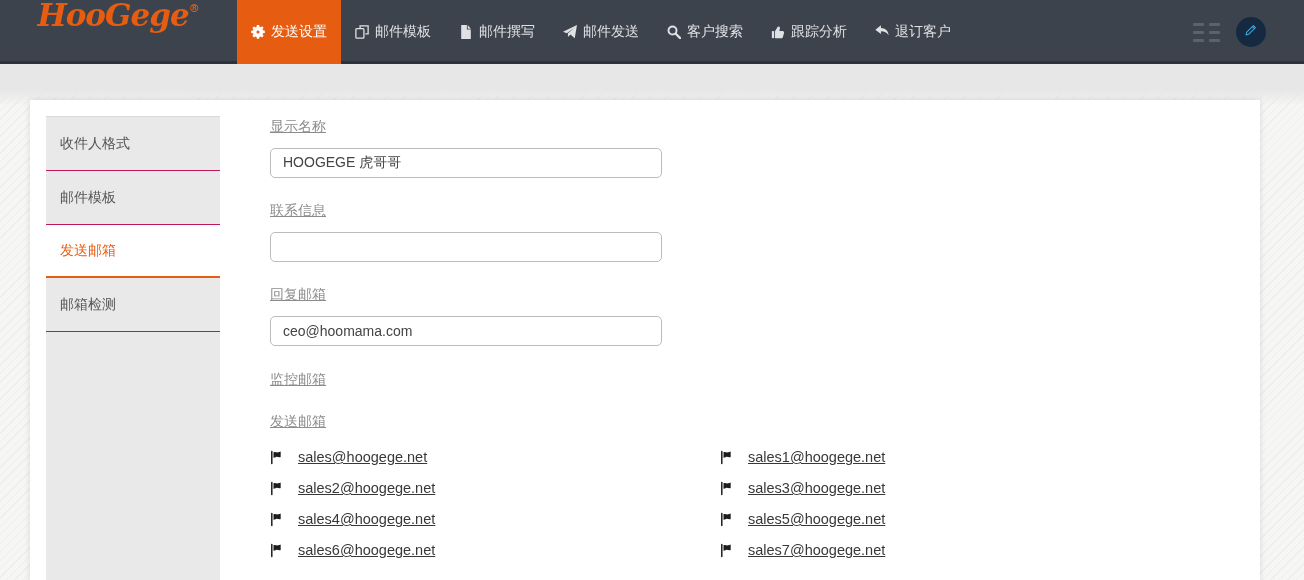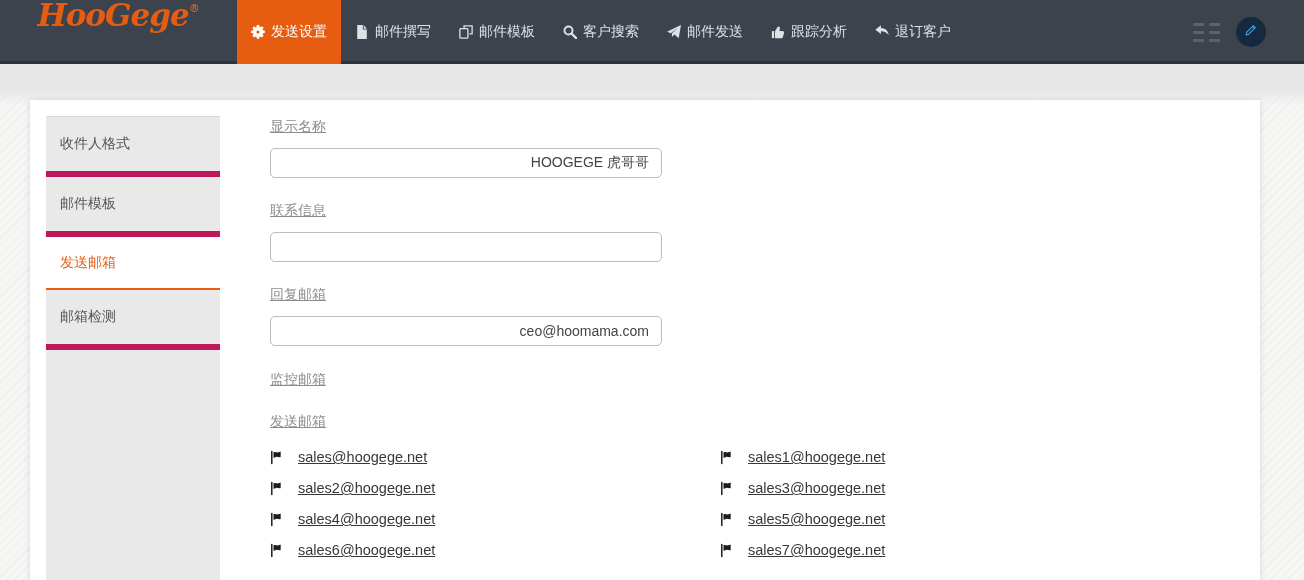--- a/index.html
+++ b/index.html
@@ -56,35 +56,35 @@
   .card {
     position:absolute; top:100px; left:30px; width:1230px; height:500px;
     background:#fff; box-shadow:0 0 6px rgba(0,0,0,0.12); z-index:2;
     display:flex; align-items:flex-start;
   }
   .sidebar {
     width:174px; margin:16px 0 0 16px; background:var(--sidebar_bg);
     border-top:1px solid #d9d9d9; height:464px; flex:none;
   }
   .side-item {
-    height:60px; display:flex; align-items:center; padding-left:14px;
-    font-size:14px; color:#565656; border-bottom:6px solid #be185d;
+    height:54px; display:flex; align-items:center; padding-left:14px;
+    font-size:14px; color:#565656; border-bottom:1px solid #be185d;
     cursor:pointer; background:var(--sidebar_bg);
   }
   .side-item.active {
     background:#fff; color:var(--accent); border-bottom:2px solid var(--accent); height:53px;
   }
 
   .content { margin-left:50px; padding-top:18px; width:990px; }
   .form-label { font-size:14px; color:var(--text_gray); margin:24px 0 12px;text-decoration:underline; }
   .form-label:first-child { margin-top:0; }
   .text-input {
     width:392px; height:30px; border:1px solid #bcbcbc; border-radius:5px;
     padding:0 12px; font-size:14px; color:#444; outline:none; display:block;
-    font-family:"Liberation Sans","DejaVu Sans",sans-serif; background:#fff;text-align:right;
+    font-family:"Liberation Sans","DejaVu Sans",sans-serif; background:#fff;
   }
   .label-monitor { margin:25px 0 24px; }
   .label-send { margin:10px 0 18px; }
 
   .email-grid {
     display:grid; grid-template-columns:450px 450px; row-gap:15px;
   }
   .email-item { display:flex; align-items:center; gap:14px; cursor:pointer; }
   .email-item .ficon { display:flex; align-items:center; }
   .email-item svg { width:14px; height:15px; display:block; }
@@ -103,51 +103,51 @@
       <span class="nicon">
         <svg viewBox="0 0 16 16">
             <path fill="currentColor" fill-rule="evenodd" d="M6.7 0h2.6l.4 2.1c.4.1.8.3 1.1.5l1.8-1.2 1.8 1.8-1.2 1.8c.2.3.4.7.5 1.1l2.1.4v2.6l-2.1.4c-.1.4-.3.8-.5 1.1l1.2 1.8-1.8 1.8-1.8-1.2c-.3.2-.7.4-1.1.5l-.4 2.1H6.7l-.4-2.1c-.4-.1-.8-.3-1.1-.5l-1.8 1.2-1.8-1.8 1.2-1.8c-.2-.3-.4-.7-.5-1.1l-2.1-.4V6.7l2.1-.4c.1-.4.3-.8.5-1.1L1.6 3.4l1.8-1.8 1.8 1.2c.3-.2.7-.4 1.1-.5zM8 6.2a1.8 1.8 0 1 0 0 3.6 1.8 1.8 0 0 0 0-3.6z"></path>
           </svg>
       </span>
       <span>发送设置</span>
     </div>
     <div class="nav-item">
       <span class="nicon">
         <svg viewBox="0 0 16 16">
+            <path fill="none" stroke="currentColor" stroke-width="1.5" d="M5.8 4.2V1h9.2v9.2h-3.2"></path>
+            <rect x="1" y="4.2" width="9.2" height="10.8" fill="none" stroke="currentColor" stroke-width="1.5" rx="1"></rect>
+          </svg>
+      </span>
+      <span>邮件模板</span>
+    </div>
+    <div class="nav-item">
+      <span class="nicon">
+        <svg viewBox="0 0 16 16">
             <path fill="currentColor" d="M2.5 0H9v5.2h4.5V16h-11z"></path>
             <path fill="currentColor" d="M10 0l3.5 4.2H10z"></path>
           </svg>
       </span>
       <span>邮件撰写</span>
     </div>
     <div class="nav-item">
       <span class="nicon">
         <svg viewBox="0 0 16 16">
-            <path fill="none" stroke="currentColor" stroke-width="1.5" d="M5.8 4.2V1h9.2v9.2h-3.2"></path>
-            <rect x="1" y="4.2" width="9.2" height="10.8" fill="none" stroke="currentColor" stroke-width="1.5" rx="1"></rect>
-          </svg>
-      </span>
-      <span>邮件模板</span>
+            <path fill="currentColor" d="M0 7.8L16 0l-2.6 15-4.9-4.2-2.9 3 .1-4.3L13 3 4.3 9.4z"></path>
+          </svg>
+      </span>
+      <span>邮件发送</span>
     </div>
     <div class="nav-item">
       <span class="nicon">
         <svg viewBox="0 0 16 16">
             <circle cx="6.3" cy="6.3" r="4.6" fill="none" stroke="currentColor" stroke-width="2.2"></circle>
             <line x1="10" y1="10" x2="15" y2="15" stroke="currentColor" stroke-width="2.6" stroke-linecap="round"></line>
           </svg>
       </span>
       <span>客户搜索</span>
-    </div>
-    <div class="nav-item">
-      <span class="nicon">
-        <svg viewBox="0 0 16 16">
-            <path fill="currentColor" d="M0 7.8L16 0l-2.6 15-4.9-4.2-2.9 3 .1-4.3L13 3 4.3 9.4z"></path>
-          </svg>
-      </span>
-      <span>邮件发送</span>
     </div>
     <div class="nav-item">
       <span class="nicon">
         <svg viewBox="0 0 16 16">
             <path fill="currentColor" d="M1 7h2.6v8H1z"></path>
             <path fill="currentColor" d="M4.6 15h7.2c.9 0 1.6-.6 1.8-1.4l1.3-4.6c.3-1.1-.5-2.2-1.7-2.2H9.5l.7-3.2c.2-1-.5-1.9-1.5-1.9-.5 0-1 .3-1.2.7L4.6 7z"></path>
           </svg>
       </span>
       <span>跟踪分析</span>
     </div>

